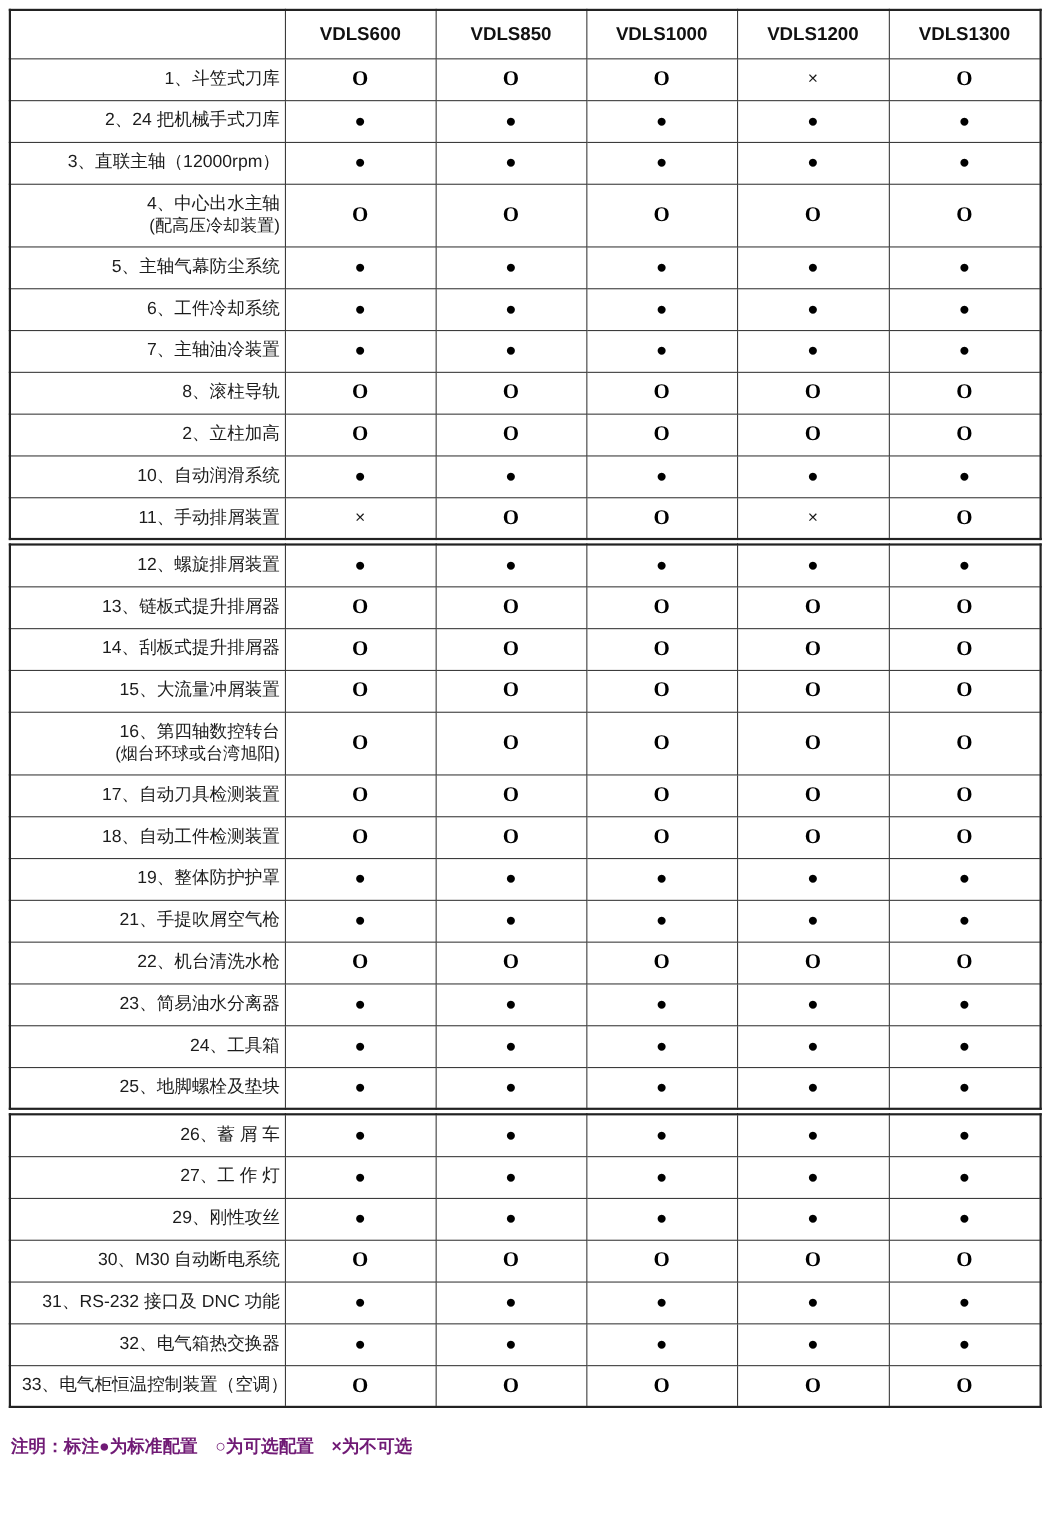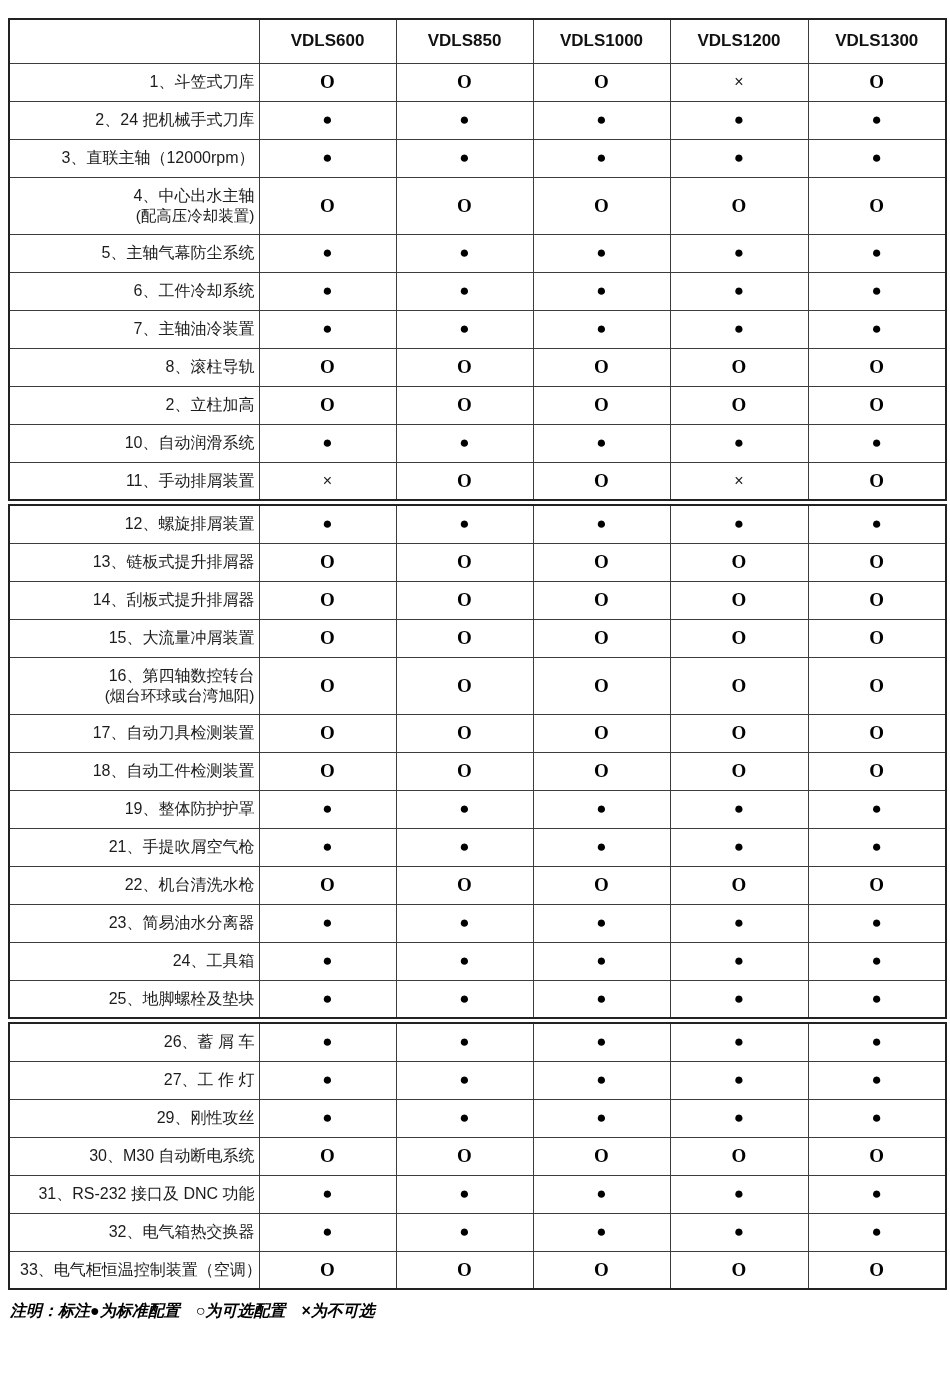--- a/index.html
+++ b/index.html
@@ -5,21 +5,21 @@
   * { margin: 0; padding: 0; box-sizing: border-box; }
   html, body { background: #ffffff; }
   body {
     width: 950px;
     height: 1388px;
     font-family: "Liberation Sans", sans-serif;
     color: #1c1c1c;
     position: relative;
   }
   .page {
-    padding: 18px 6px 0 8px;
+    padding: 8px 6px 0 8px;
   }
   table.cfg {
     border-collapse: collapse;
     table-layout: fixed;
     width: 937px;
     border: 2px solid #222222;
   }
   table.cfg + table.cfg { margin-top: 3px; }
   table.cfg th, table.cfg td {
     border: 1px solid #3c3c3c;
@@ -54,27 +54,26 @@
     color: #000000;
   }
   td.sym.sym-std { font-size: 17px; }
   td.sym.sym-opt {
     font-family: "Liberation Serif", serif;
     font-weight: bold;
     font-size: 19px;
   }
   td.sym.sym-na { font-size: 16px; color: #1a1a1a; }
   .footnote {
-    margin-top: 11px;
+    margin-top: 25px;
     padding-left: 2px;
     font-size: 16px;
     font-weight: bold;
-    color: #000000;
+    color: #701a75;
     white-space: nowrap;
-    font-style: italic;
   }
 </style>
 </head>
 <body>
 
 <div class="page">
 
   <table class="cfg">
     <colgroup>
       <col style="width:250px">

